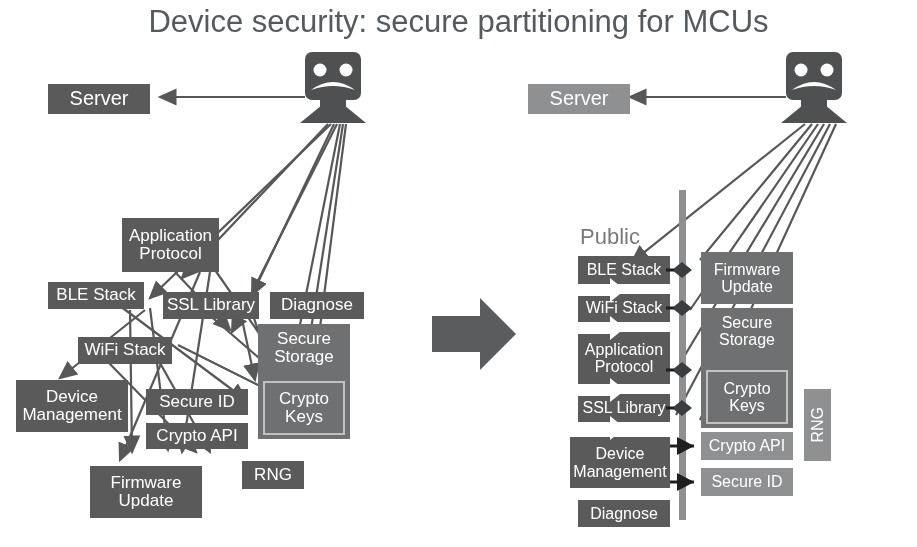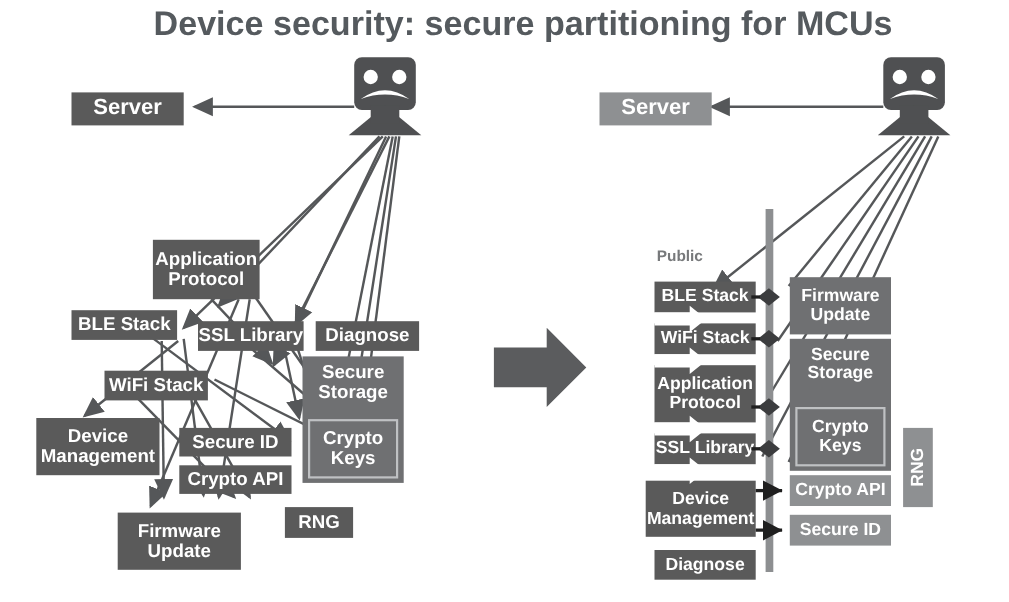--- a/index.html
+++ b/index.html
@@ -3,21 +3,21 @@
 <meta charset="utf-8">
 <style>
   html,body{margin:0;padding:0;}
   body{
     width:917px;height:547px;
     background:#ffffff;
     font-family:"Liberation Sans", sans-serif;
     overflow:hidden;
     position:relative;
   }
-  #slide{position:absolute;left:17px;top:0;width:749px;height:547px;font-weight:bold;}
+  #slide{position:absolute;left:0;top:0;width:749px;height:547px;}
 
   
   .title{
     position:absolute;left:0;top:4px;width:917px;
     text-align:center;
     font-size:31px;
     color:#555a5e;
     font-family:"Liberation Sans", sans-serif;
     letter-spacing:0px;
     white-space:nowrap;
@@ -44,21 +44,21 @@
   .inner-key{
     background:#6f7072;
     border:2px solid #bfc1c3;
     box-sizing:border-box;
   }
 
   
   .sect{
     position:absolute;
     color:#77797b;
-    font-size:14px;
+    font-size:22px;
     white-space:nowrap;
     z-index:7;
     font-family:"Liberation Sans", sans-serif;
   }
 
   
   .divider{
     position:absolute;
     background:#8d8f91;
     z-index:5;

